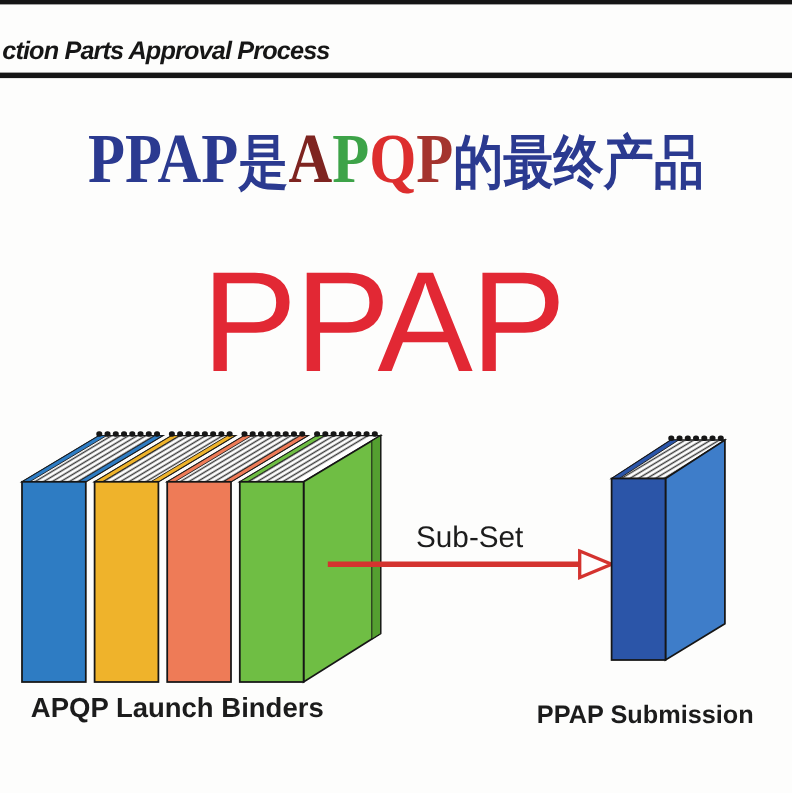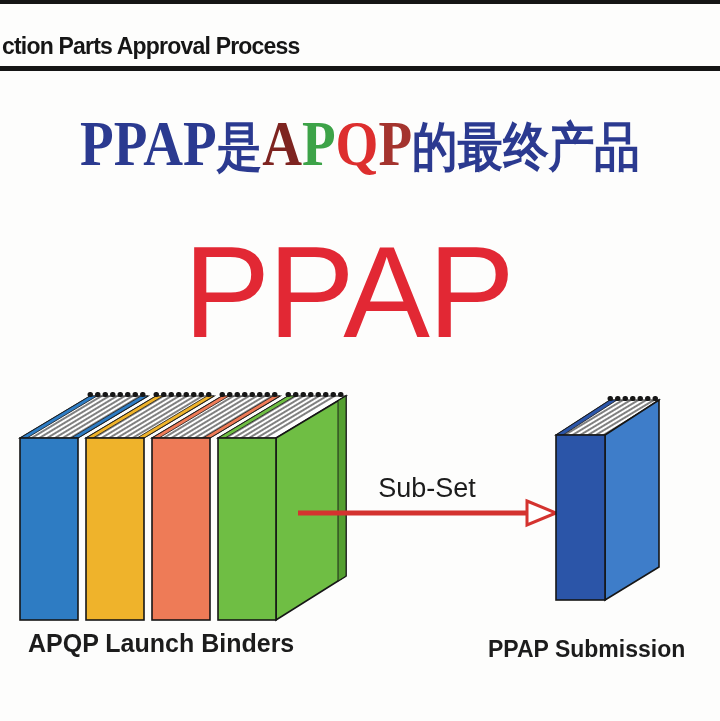--- a/index.html
+++ b/index.html
@@ -2,21 +2,21 @@
 <html><head>
 <meta charset="utf-8">
 <style>
   html,body{margin:0;padding:0;background:#ffffff;}
   .page{position:relative;width:720px;height:721px;background:#fdfdfc;overflow:hidden;
         font-family:"Liberation Sans",sans-serif;}
   .rule{position:absolute;left:0;width:720px;background:#151515;}
   .rule.top{top:0;height:4px;}
   .rule.under{top:66px;height:5px;}
   .header-text{position:absolute;left:2px;top:33px;font-size:23px;font-weight:bold;
-               letter-spacing:-0.8px;color:#161616;white-space:nowrap;}
+               font-style:italic;letter-spacing:-0.8px;color:#161616;white-space:nowrap;}
   .main-title{position:absolute;left:0;top:112px;width:720px;display:flex;
               justify-content:center;align-items:baseline;white-space:nowrap;
               transform:scaleX(0.86);transform-origin:50% 50%;
               font-family:"Liberation Serif",serif;font-weight:bold;line-height:1;}
   .main-title .lat{font-size:64px;}
   .main-title .cjk{font-size:53px;}
   .c-navy{color:#2B3A90;}
   .c-maroon{color:#7E2420;}
   .c-green{color:#3DA348;}
   .c-redq{color:#DD2E2E;}

